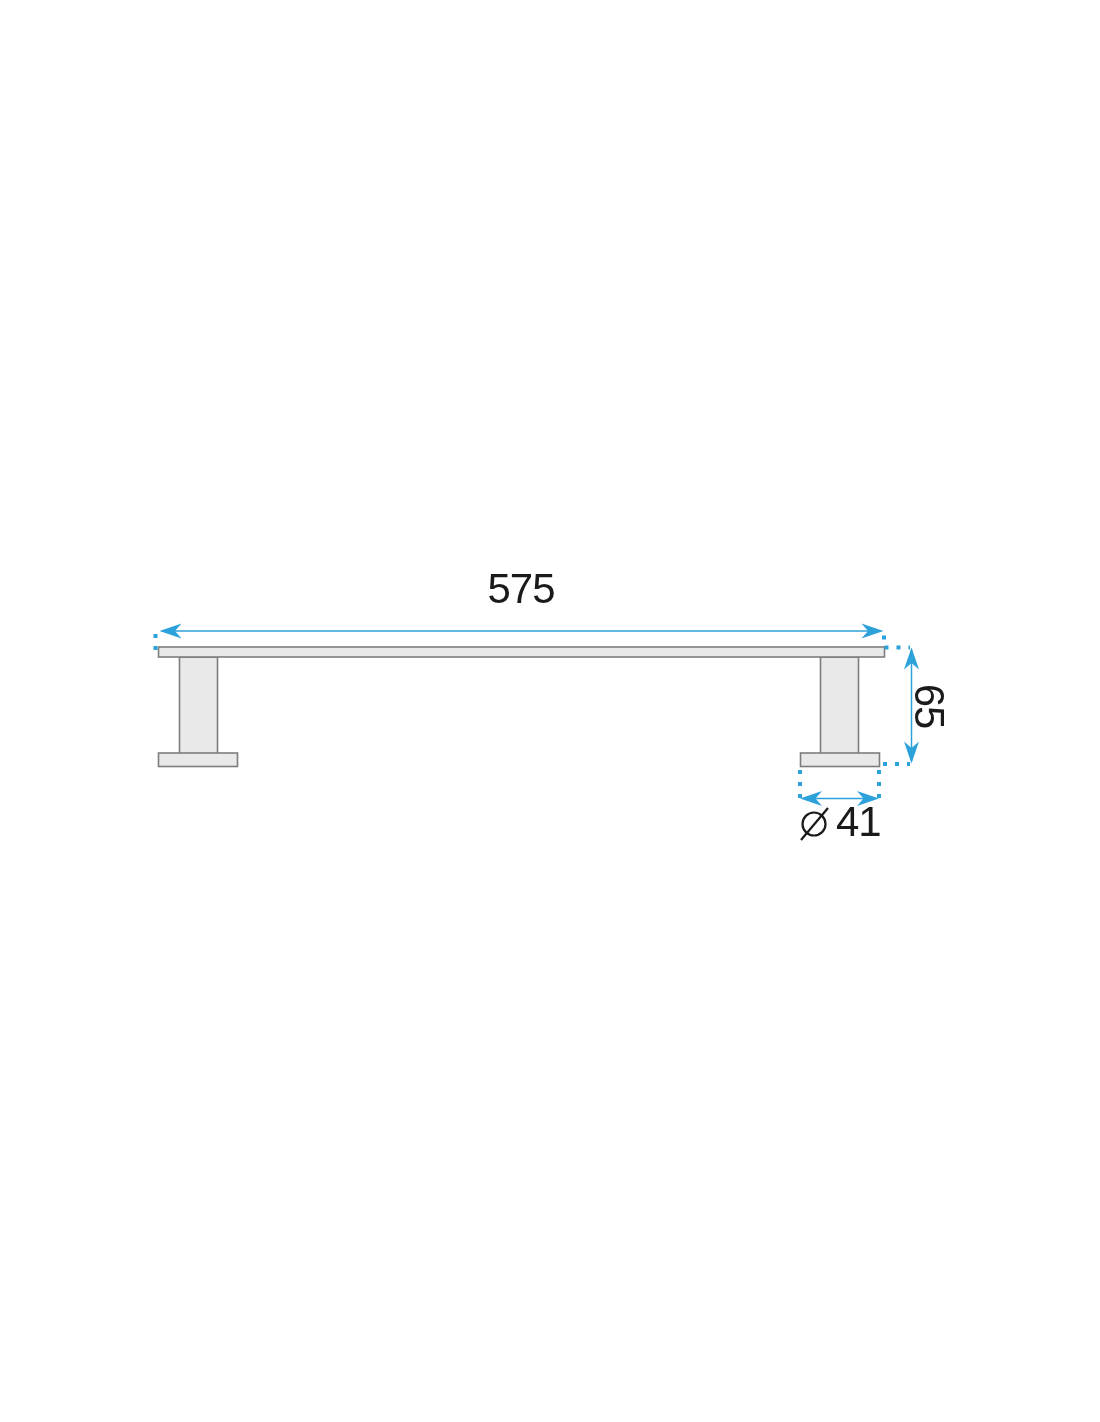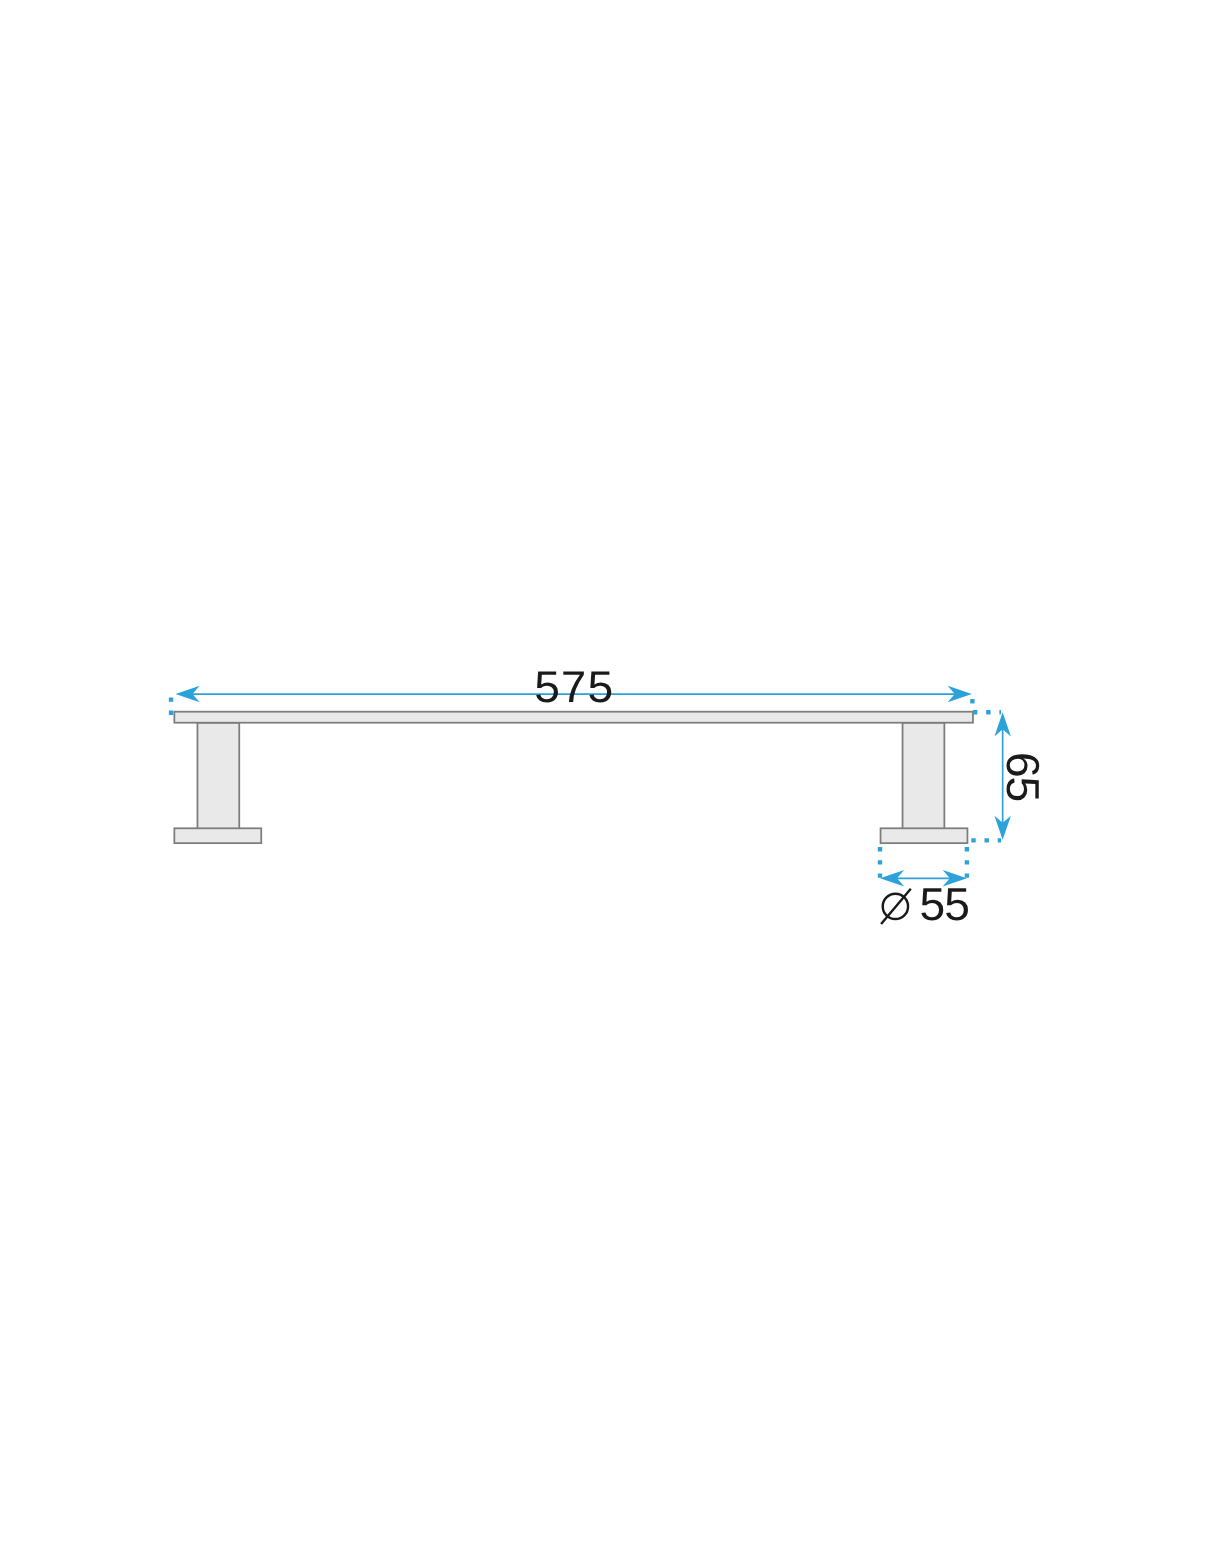--- a/index.html
+++ b/index.html
@@ -26,24 +26,23 @@
     position: absolute;
     color: #1a1a1a;
     font-size: 42px;
     line-height: 40px;
     font-weight: 400;
     white-space: nowrap;
     letter-spacing: -1px;
   }
   .dim-length {
     left: 451px;
-    top: 607px;
+    top: 569px;
     width: 140px;
     text-align: center;
-    font-family: Liberation Mono, monospace;
   }
   .dim-height {
     left: 929px;
     top: 706px;
     transform: translate(-50%, -50%) rotate(90deg);
   }
   .dim-diameter {
     left: 799px;
     top: 800px;
     display: flex;
@@ -96,16 +95,16 @@
 
   <div class="dim-text dim-length">575</div>
 
   <div class="dim-text dim-height">65</div>
 
   <div class="dim-text dim-diameter">
     <svg class="diameter-icon-svg" width="34" height="44" viewBox="0 0 34 44">
       <circle cx="15" cy="24" r="11.5" fill="none" stroke="#1a1a1a" stroke-width="2.2"></circle>
       <line x1="2" y1="40" x2="29" y2="8" stroke="#1a1a1a" stroke-width="2.2"></line>
     </svg>
-    <span>55</span>
+    <span>41</span>
   </div>
 
 </div>
 
 </body></html>

